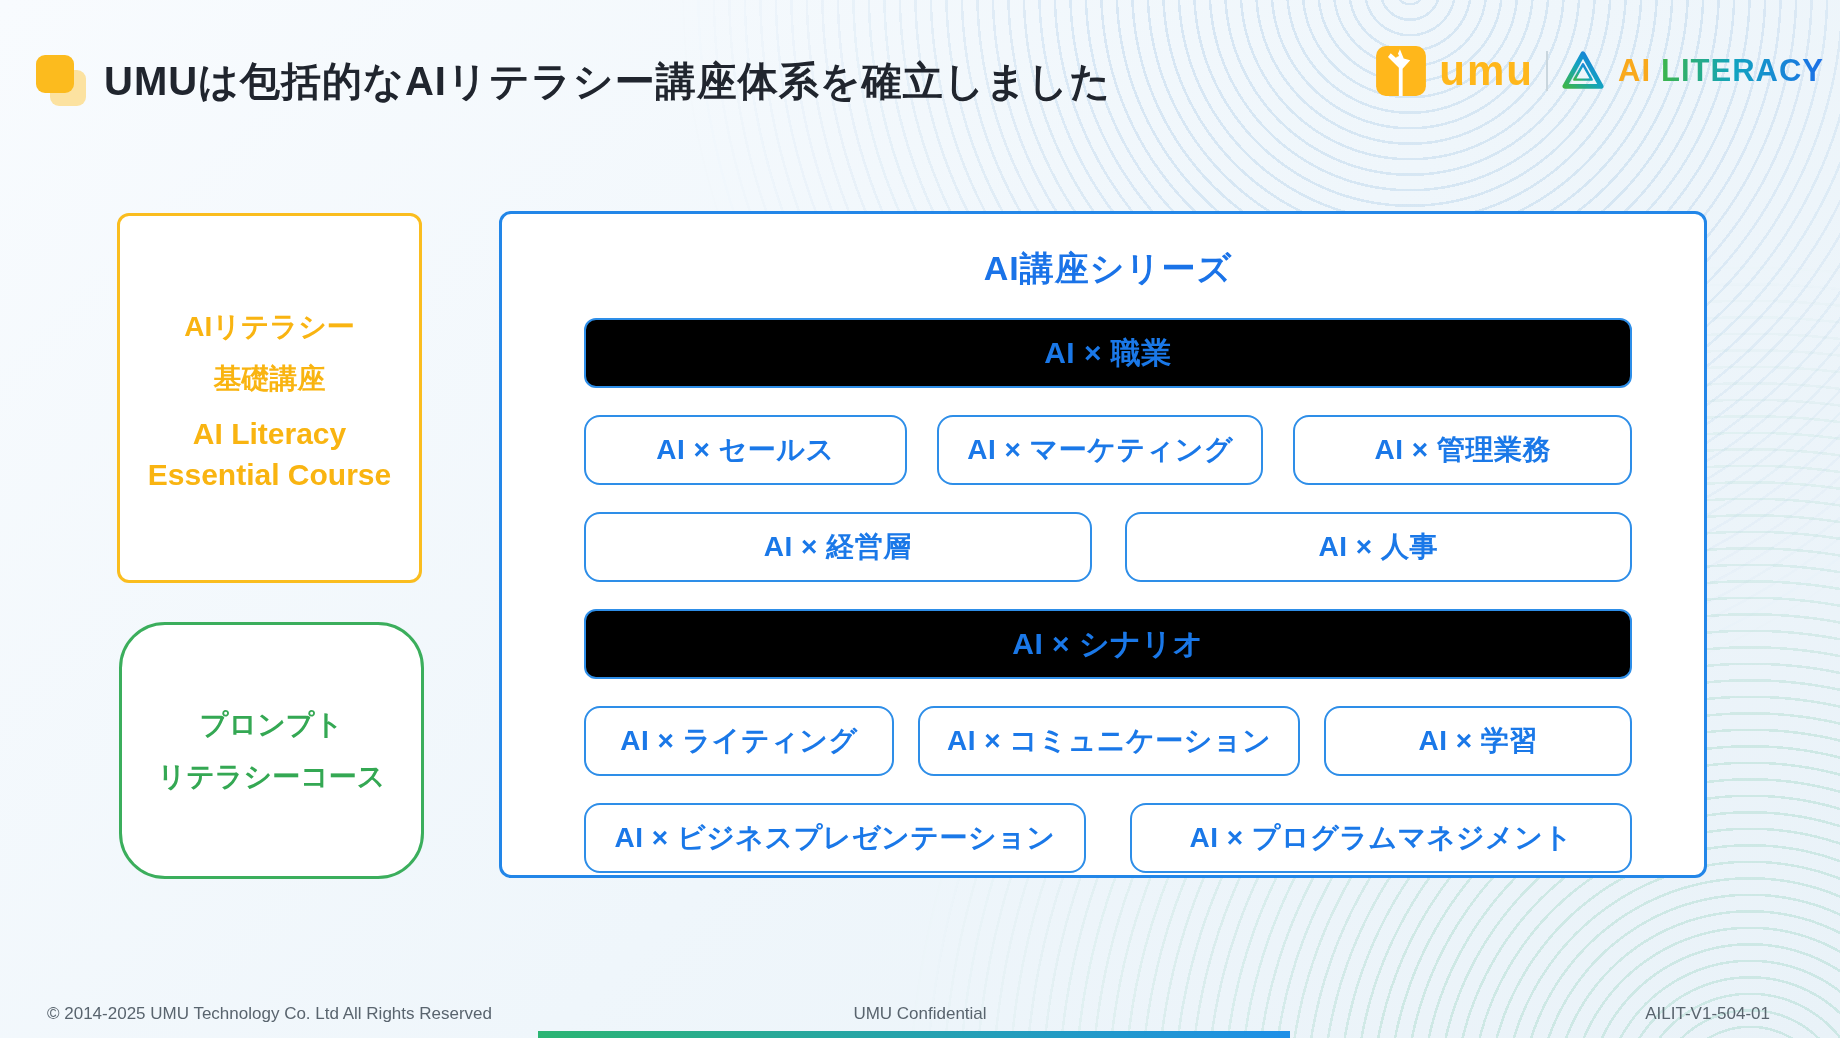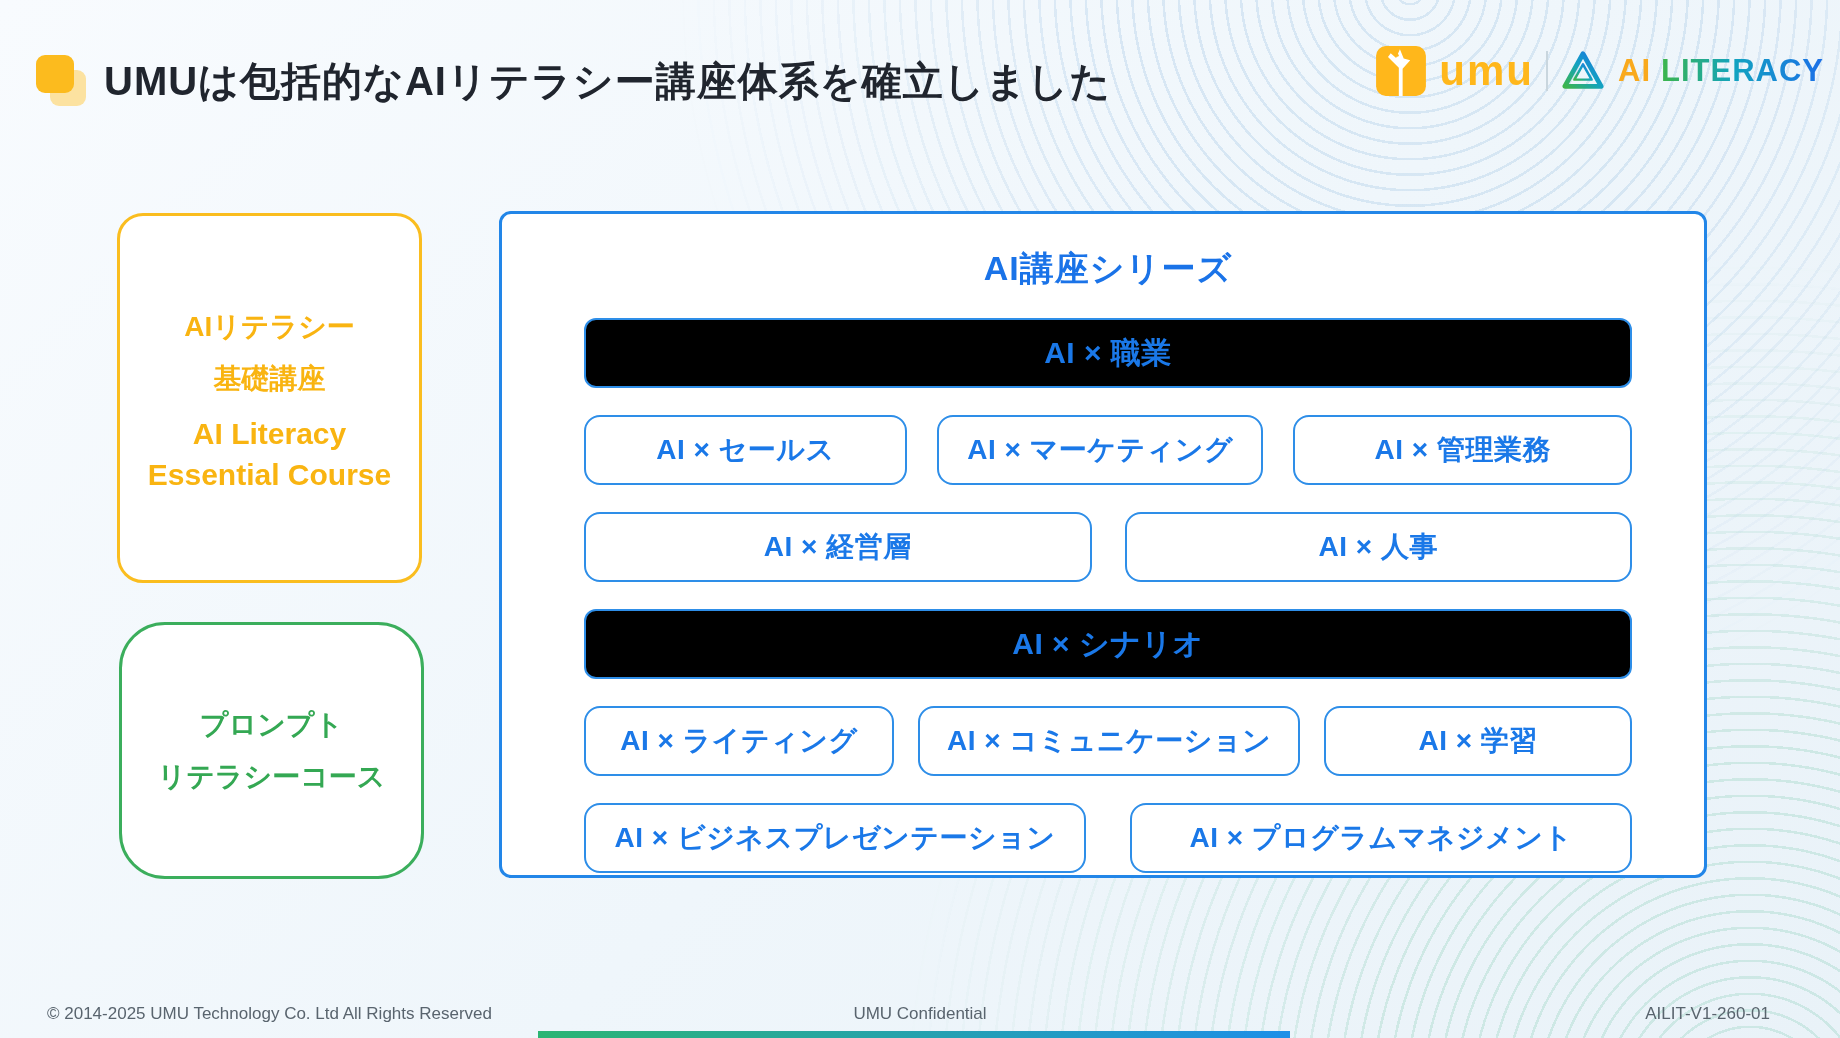--- a/index.html
+++ b/index.html
@@ -37,21 +37,21 @@
   .product-literacy{
     background:linear-gradient(90deg,#3db54a 0%,#12a3c0 45%,#1c6fe8 100%);
     -webkit-background-clip:text; background-clip:text; color:transparent;
   }
 
   
   .card{position:absolute; background:#fff; box-sizing:border-box;
         display:flex; flex-direction:column; align-items:center; justify-content:center; text-align:center;}
   .card::before{content:""; position:absolute; left:10px; top:10px; right:-13px; bottom:-14px;
         border-radius:inherit; background:linear-gradient(80deg,#2bb24c 0%,#18a0c4 45%,#2196f3 100%); z-index:-1;}
-  .card-yellow{left:117px; top:213px; width:305px; height:370px; border:3px solid #fabd1f; border-radius:26px;}
+  .card-yellow{left:117px; top:213px; width:305px; height:370px; border:3px solid #fabd1f; border-radius:12px;}
   .card-green{left:119px; top:622px; width:305px; height:257px; border:3px solid #3bae5c; border-radius:46px;}
   .card-jp{font-size:28px; font-weight:700; line-height:1.85;}
   .card-en{font-size:30px; font-weight:700; line-height:1.35; margin-top:10px;}
   .card-yellow .card-jp,.card-yellow .card-en{color:#f9b411;}
   .card-green .card-jp,.card-green .card-en{color:#34a853;}
 
   
   .main-panel{position:absolute; left:499px; top:211px; width:1208px; height:667px;
         background:#fff; border:3px solid #2286e8; border-radius:12px; box-sizing:border-box;
         display:flex; flex-direction:column; padding:20px 72px 24px 82px;}
@@ -156,16 +156,16 @@
       <div class="row r6">
         <div class="cell">AI × ビジネスプレゼンテーション</div>
         <div class="cell">AI × プログラムマネジメント</div>
       </div>
     </div>
   </div>
 
   <div class="footer">
     <span class="footer-center">UMU Confidential</span>
     <span class="footer-left">© 2014-2025 UMU Technology Co. Ltd All Rights Reserved</span>
-    <span class="footer-right">AILIT-V1-260-01</span>
+    <span class="footer-right">AILIT-V1-504-01</span>
   </div>
   <div class="bottom-bar"></div>
 </div>
 
 </body></html>

